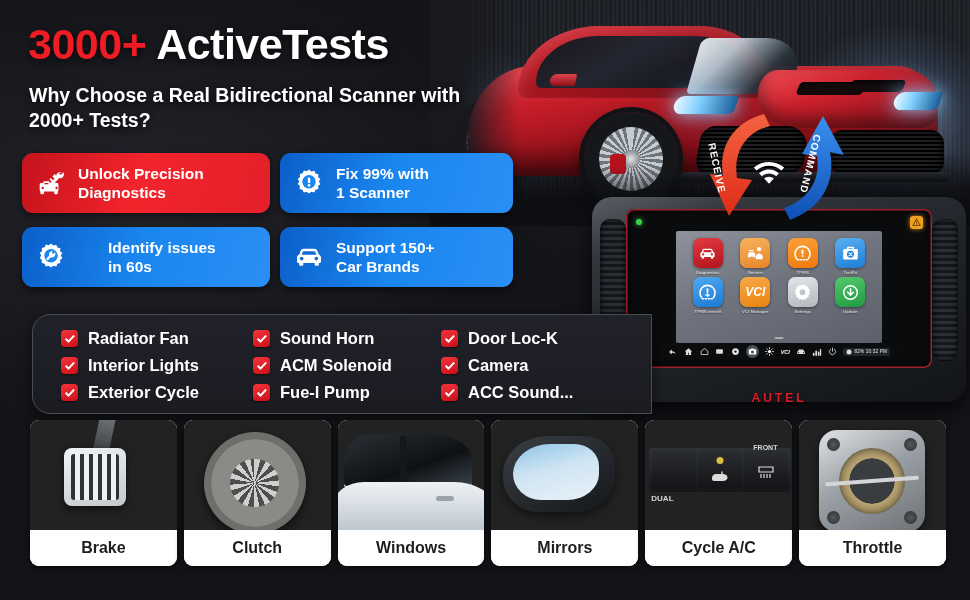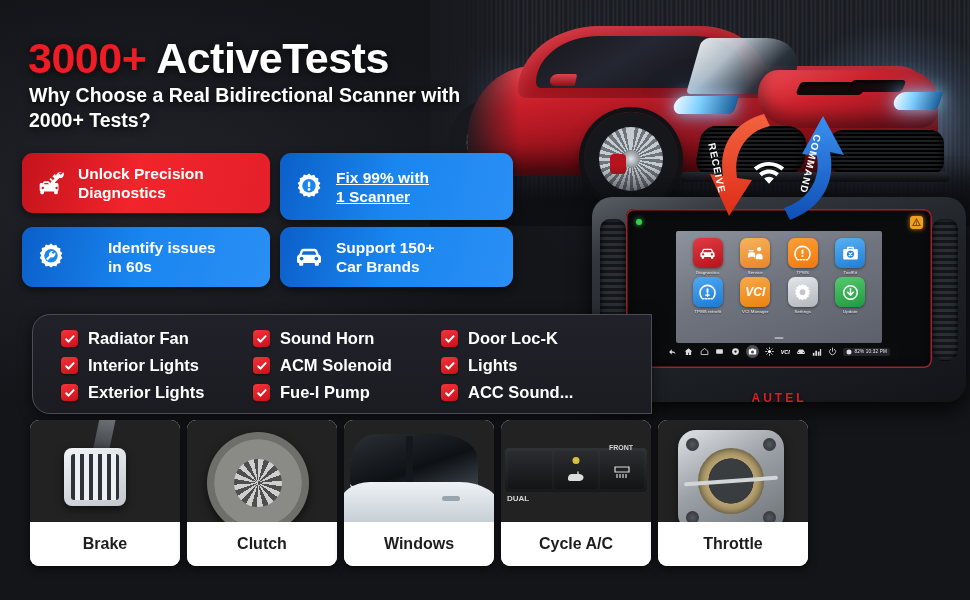--- a/index.html
+++ b/index.html
@@ -174,21 +174,21 @@
     position:absolute; left:0; top:0; width:90px; height:100%;
     background:linear-gradient(90deg,#18191e 0%, rgba(24,25,30,0.88) 38%, rgba(24,25,30,0) 100%);
   }
   .hero-fade-b{
     position:absolute; left:0; right:0; bottom:0; height:60px;
     background:linear-gradient(180deg, rgba(14,15,19,0) 0%, #0e0f13 85%);
   }
 
   
   .headline{
-    position:absolute; left:28px; top:34px; z-index:6;
+    position:absolute; left:28px; top:20px; z-index:6;
     font-size:43px; font-weight:bold; letter-spacing:-0.5px; white-space:nowrap;
     text-shadow:0 2px 8px rgba(0,0,0,.75);
   }
   .headline .num{ color:#ee1c25; }
   .headline .rest{ color:#ffffff; }
   .subhead{
     position:absolute; left:29px; top:83px; z-index:6;
     color:#ffffff; font-size:19.5px; font-weight:bold; line-height:25px;
     text-shadow:0 2px 7px rgba(0,0,0,.8);
     max-width:470px;
@@ -200,21 +200,21 @@
     display:flex; align-items:center; gap:10px;
     border-radius:11px; padding:0 10px 0 12px;
     color:#fff; font-size:15.5px; font-weight:bold; line-height:19px;
     box-shadow:0 3px 9px rgba(0,0,0,.55);
   }
   .feat .ficon{ flex:0 0 auto; width:34px; height:34px; display:flex; align-items:center; justify-content:center; }
   .feat .ftxt{ white-space:pre-line; }
   .feat-red{ background:linear-gradient(105deg,#c4131c 0%, #f2242c 46%, #e4202a 100%);border-radius:11px; }
   .feat-blue{ background:linear-gradient(105deg,#0b5fc9 0%, #1a86f0 48%, #2a8ff5 100%); }
   #feat-0{ left:22px;  top:153px; width:248px; height:60px; }
-  #feat-1{ left:280px; top:153px; width:233px; height:67px;text-decoration:underline; }
+  #feat-1{ left:280px; top:153px; width:233px; height:60px; }
   #feat-2{ left:22px;  top:227px; width:248px; height:60px;gap:40px; }
   #feat-3{ left:280px; top:227px; width:233px; height:60px; }
 
   
   .check-panel{
     position:absolute; left:32px; top:314px; width:620px; height:100px; z-index:8;
     background:linear-gradient(180deg,#212229 0%, #1b1c22 100%);
     border:1.5px solid #4a4d57;
     border-radius:18px 0 0 18px;
     box-shadow:0 3px 14px rgba(0,0,0,.6);
@@ -318,21 +318,21 @@
   .thumbs{ position:absolute; left:30px; top:420px; width:916px; height:152px; z-index:9;
            display:flex; gap:7px; }
   .thumb{
     width:150px; height:146px;
     background:#fff; border-radius:9px; overflow:hidden;
     display:flex; flex-direction:column;
     box-shadow:0 3px 10px rgba(0,0,0,.6);
   }
   .thumb .pic{ flex:1 1 auto; position:relative; overflow:hidden; background:#222; }
   .thumb .cap{
-    height:44px; display:flex; align-items:center; justify-content:center;
+    height:36px; display:flex; align-items:center; justify-content:center;
     color:#1d1d1d; font-size:16px; font-weight:bold; background:#fff;
   }
   
   .pic-brake{ background:linear-gradient(150deg,#3b3b3b 0%,#1b1b1b 45%,#2a2a2a 100%); }
   .pedal{
     position:absolute; left:34px; top:28px; width:62px; height:58px;
     background:linear-gradient(160deg,#f2f4f6,#c2c7cc);
     border-radius:8px;
     box-shadow:0 3px 8px rgba(0,0,0,.6);
   }
@@ -552,30 +552,30 @@
             </svg>
           </span>
         <span class="clabel">ACM Solenoid</span>
       </div>
       <div class="check-item">
         <span class="cbox">
             <svg width="12" height="12" viewBox="0 0 14 14">
               <path d="M2.6 7.3l2.6 2.8 6-6.4" fill="none" stroke="#fff" stroke-width="2.4" stroke-linecap="round" stroke-linejoin="round"></path>
             </svg>
           </span>
-        <span class="clabel">Lights</span>
+        <span class="clabel">Camera</span>
       </div>
 
       <div class="check-item">
         <span class="cbox">
             <svg width="12" height="12" viewBox="0 0 14 14">
               <path d="M2.6 7.3l2.6 2.8 6-6.4" fill="none" stroke="#fff" stroke-width="2.4" stroke-linecap="round" stroke-linejoin="round"></path>
             </svg>
           </span>
-        <span class="clabel">Exterior Lights</span>
+        <span class="clabel">Exterior Cycle</span>
       </div>
       <div class="check-item">
         <span class="cbox">
             <svg width="12" height="12" viewBox="0 0 14 14">
               <path d="M2.6 7.3l2.6 2.8 6-6.4" fill="none" stroke="#fff" stroke-width="2.4" stroke-linecap="round" stroke-linejoin="round"></path>
             </svg>
           </span>
         <span class="clabel">Fue-l Pump</span>
       </div>
       <div class="check-item">
@@ -812,20 +812,27 @@
     <div class="thumb">
       <div class="pic pic-windows">
         <div class="win-glass"></div>
           <div class="win-pillar"></div>
         <div class="win-body"></div>
           <div class="win-handle"></div>
       </div>
       <div class="cap">Windows</div>
     </div>
 
+    <div class="thumb">
+      <div class="pic pic-mirrors">
+        <div class="mir-shell"></div>
+          <div class="mir-glass"></div>
+      </div>
+      <div class="cap">Mirrors</div>
+    </div>
 
     <div class="thumb">
       <div class="pic pic-ac">
         <div class="ac-row">
           <div class="ac-btn"></div>
           <div class="ac-btn">
               <span class="ac-dot"></span>
             <svg width="24" height="14" viewBox="0 0 24 14" fill="#dcdcdc" style="position:absolute;left:50%;top:18px;transform:translateX(-50%)">
                 <path d="M4 9c0-2 1.5-4 4-4h7c2.5 0 4.5 1.5 4.5 3.5S17.5 12 15 12H6c-1.2 0-2-.9-2-2z"></path>
                 <path d="M14 5V2.5" stroke="#dcdcdc" stroke-width="1.4"></path>

